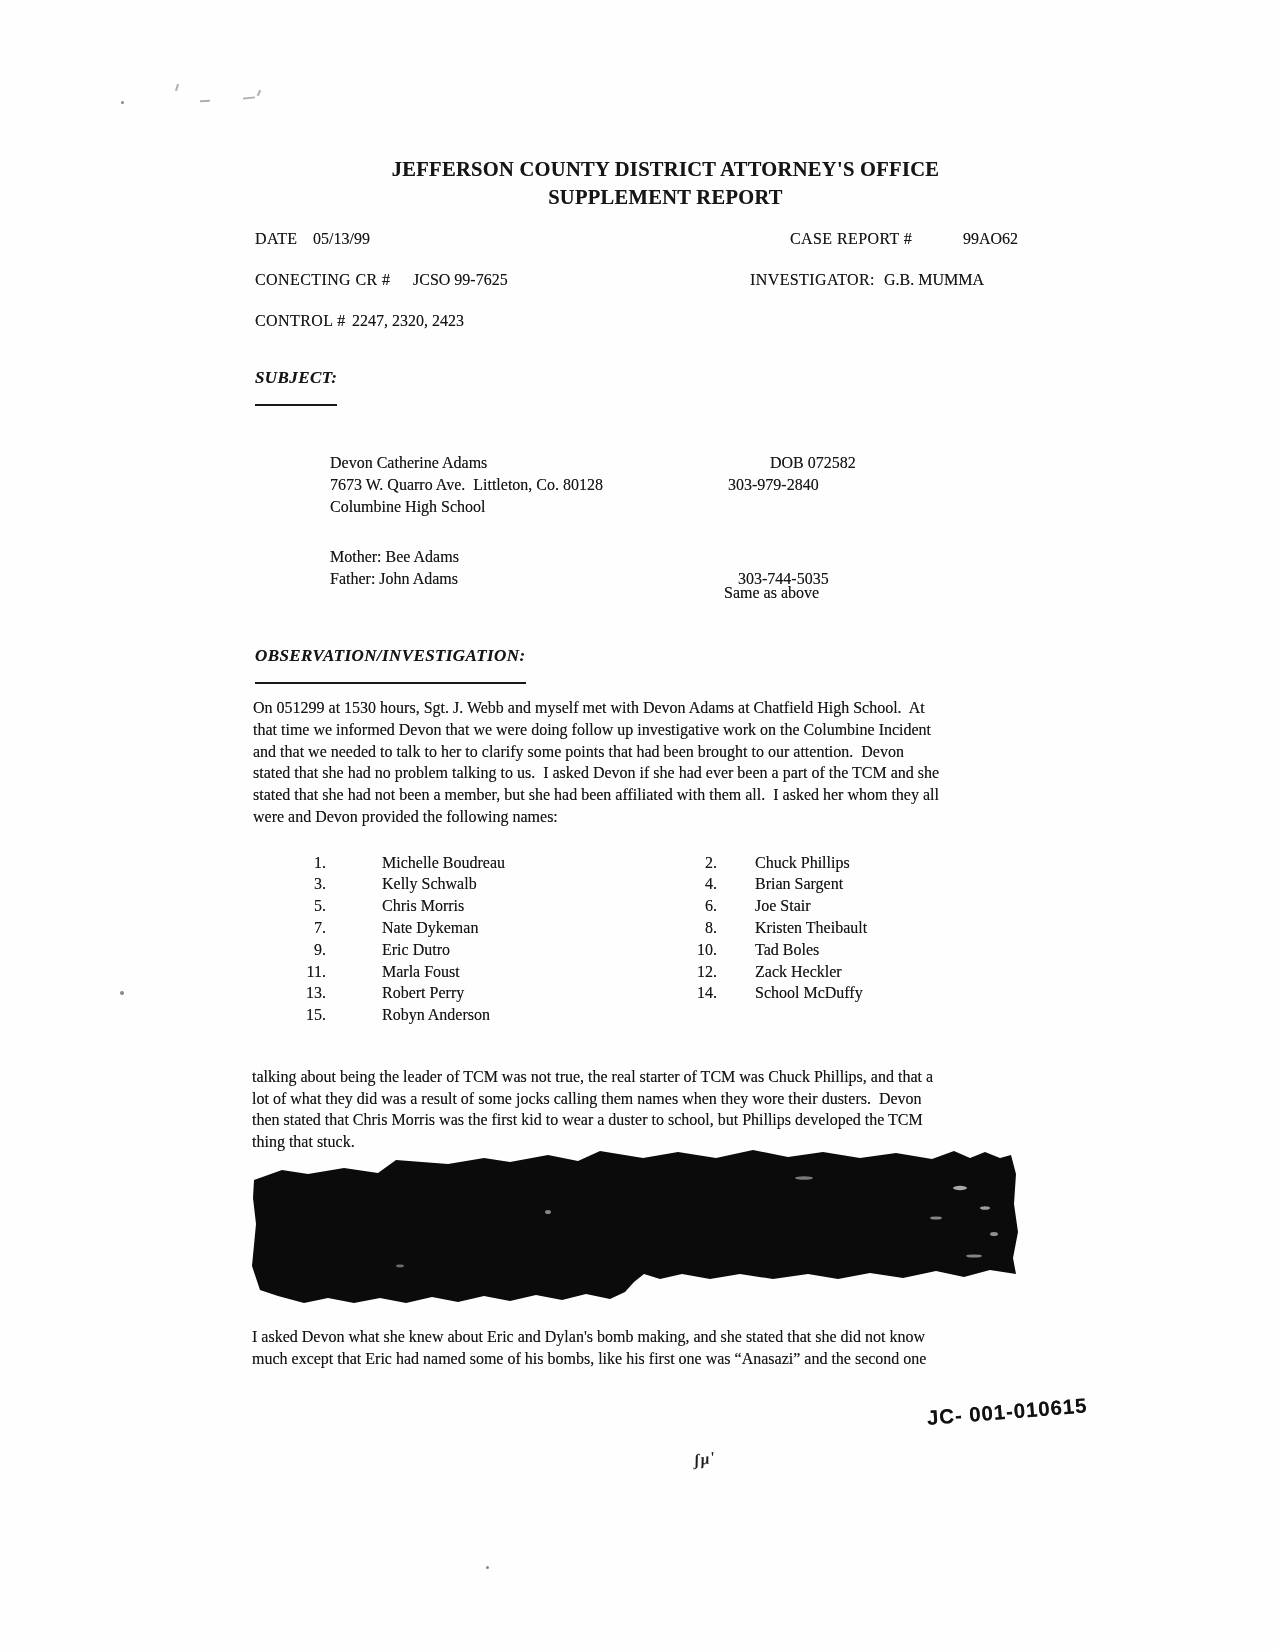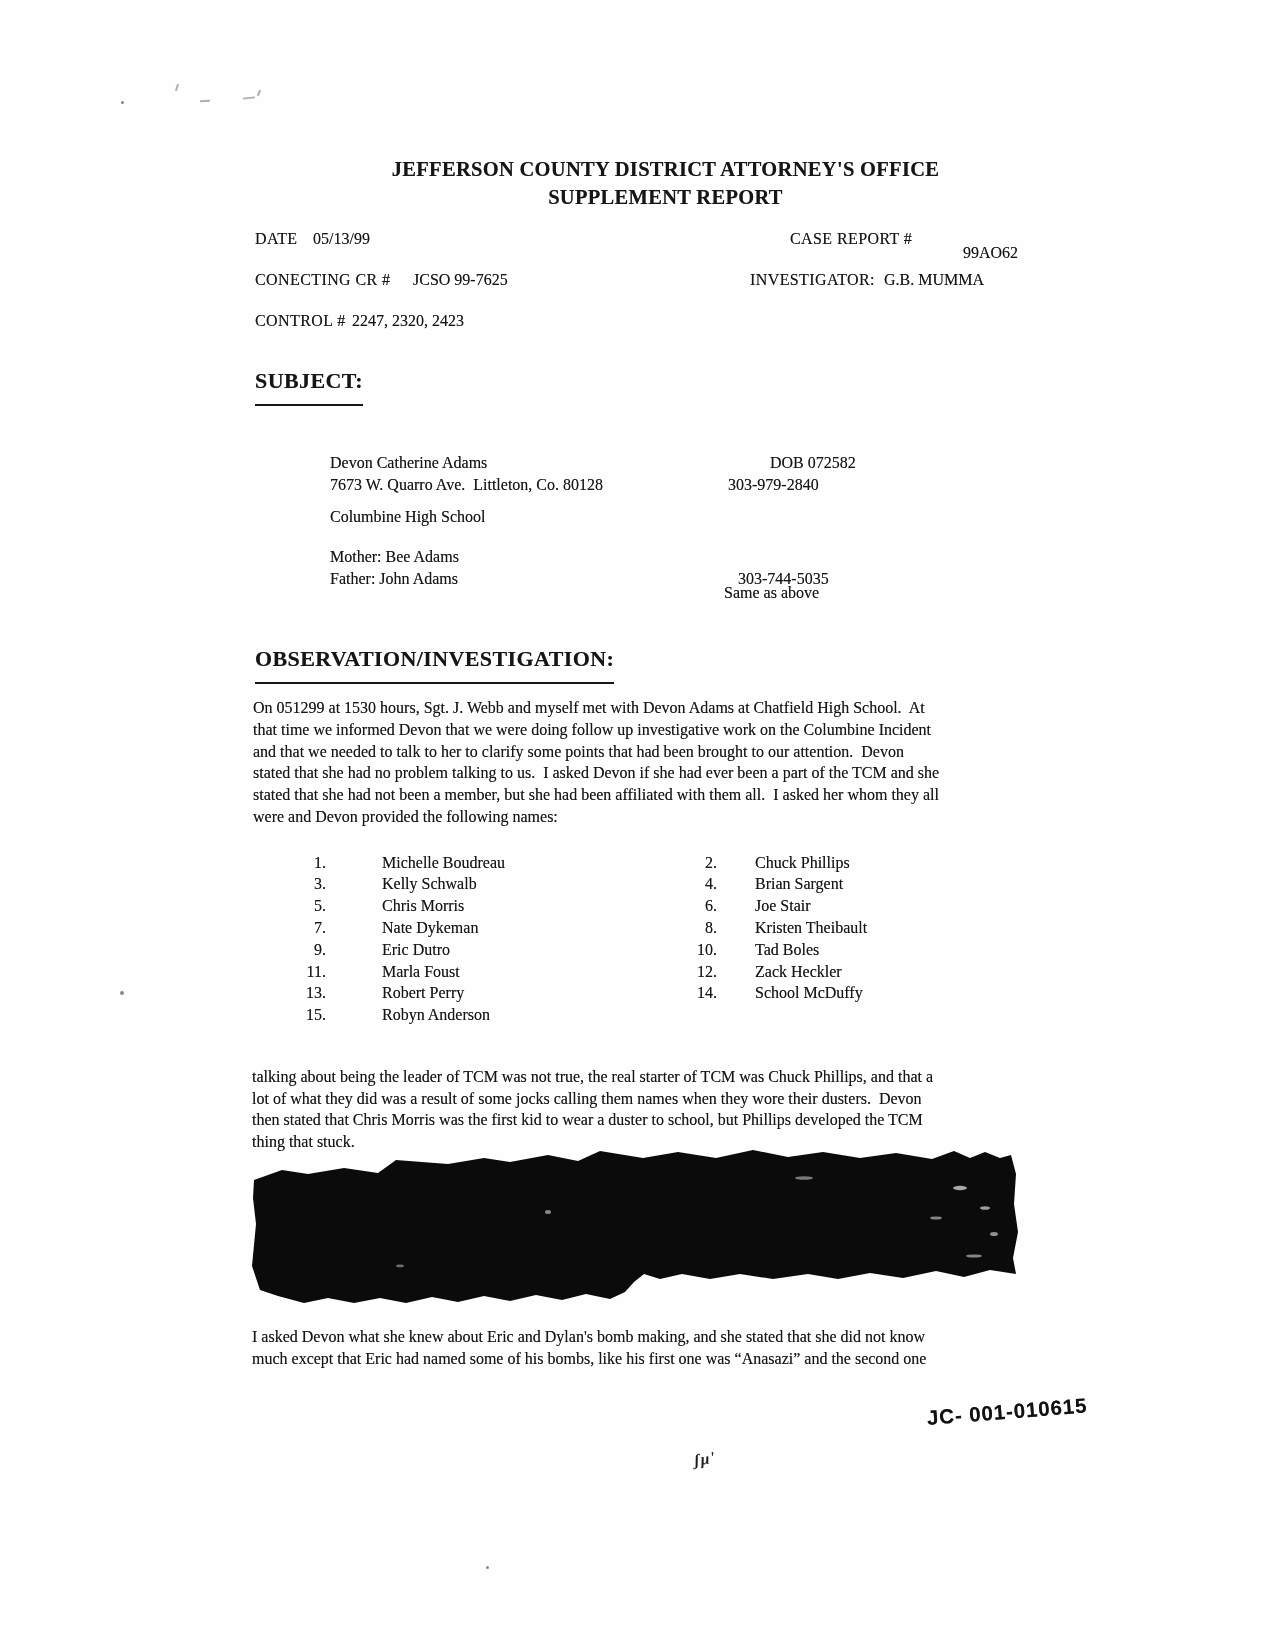--- a/index.html
+++ b/index.html
@@ -4,21 +4,21 @@
 <style>
   html,body{margin:0;padding:0;background:#9a9a9a;}
   .page{
     position:relative;width:1275px;height:1650px;margin:0 auto;
     background:#fefefe;overflow:hidden;
     font-family:"Liberation Serif","DejaVu Serif",serif;color:#161616;
   }
   .t{position:absolute;white-space:pre;text-shadow:0 0 .5px rgba(20,20,20,.55);}
   .b16{font-size:16px;line-height:21.8px;}
   .title{left:0;width:100%;text-align:center;font-weight:bold;font-size:20.5px;letter-spacing:.3px;padding-left:28px;}
-  .hd{font-weight:bold;font-size:22px;letter-spacing:.4px;border-bottom:2.6px solid #181818;padding-bottom:10px;}
+  .hd{font-weight:bold;font-size:17px;letter-spacing:.4px;border-bottom:2.6px solid #181818;padding-bottom:16px;font-style:italic;}
   .num{width:44px;text-align:right;}
   .pencil{position:absolute;background:#6d6d6d;opacity:.55;}
   .speck{position:absolute;background:#555;border-radius:50%;opacity:.7;}
   .stamp{
     position:absolute;left:928px;top:1406px;
     font-family:"Liberation Sans","DejaVu Sans",sans-serif;
     font-weight:700;font-size:20.5px;letter-spacing:.9px;color:#111;
     transform:rotate(-4.5deg);transform-origin:left bottom;
     text-shadow:0 0 .6px rgba(0,0,0,.6);
   }
@@ -38,35 +38,35 @@
   <div class="pencil" style="left:200px;top:100px;width:10px;height:2px;transform:rotate(-4deg);"></div>
   <div class="pencil" style="left:243px;top:97px;width:12px;height:2px;transform:rotate(-6deg);"></div>
   <div class="pencil" style="left:258px;top:90px;width:2px;height:6px;transform:rotate(25deg);"></div>
 
   <div class="t title" style="top:158px;">JEFFERSON COUNTY DISTRICT ATTORNEY'S OFFICE</div>
   <div class="t title" style="top:186px;">SUPPLEMENT REPORT</div>
 
   <div class="t b16" style="left:255px;top:228px;letter-spacing:.4px;">DATE</div>
   <div class="t b16" style="left:313px;top:228px;">05/13/99</div>
   <div class="t b16" style="left:790px;top:228px;letter-spacing:.4px;">CASE REPORT #</div>
-  <div class="t b16" style="left:963px;top:228px;margin-top:14px;">99AO62</div>
+  <div class="t b16" style="left:963px;top:228px;">99AO62</div>
 
   <div class="t b16" style="left:255px;top:269px;letter-spacing:.4px;">CONECTING CR #</div>
   <div class="t b16" style="left:413px;top:269px;">JCSO 99-7625</div>
   <div class="t b16" style="left:750px;top:269px;letter-spacing:.4px;">INVESTIGATOR:</div>
   <div class="t b16" style="left:884px;top:269px;">G.B. MUMMA</div>
 
   <div class="t b16" style="left:255px;top:310px;letter-spacing:.4px;">CONTROL #</div>
   <div class="t b16" style="left:352px;top:310px;">2247, 2320, 2423</div>
 
   <div class="t hd" style="left:255px;top:368px;">SUBJECT:</div>
 
   <div class="t b16" style="left:330px;top:452px;">Devon Catherine Adams</div>
   <div class="t b16" style="left:330px;top:474px;">7673 W. Quarro Ave.  Littleton, Co. 80128</div>
-  <div class="t b16" style="left:330px;top:496px;margin-top:10px;">Columbine High School</div>
+  <div class="t b16" style="left:330px;top:496px;">Columbine High School</div>
   <div class="t b16" style="left:770px;top:452px;">DOB 072582</div>
   <div class="t b16" style="left:728px;top:474px;">303-979-2840</div>
 
   <div class="t b16" style="left:330px;top:546px;">Mother: Bee Adams</div>
   <div class="t b16" style="left:724px;top:546px;margin-top:36px;">Same as above</div>
   <div class="t b16" style="left:330px;top:568px;">Father: John Adams</div>
   <div class="t b16" style="left:738px;top:568px;">303-744-5035</div>
 
   <div class="t hd" style="left:255px;top:646px;">OBSERVATION/INVESTIGATION:</div>
 

